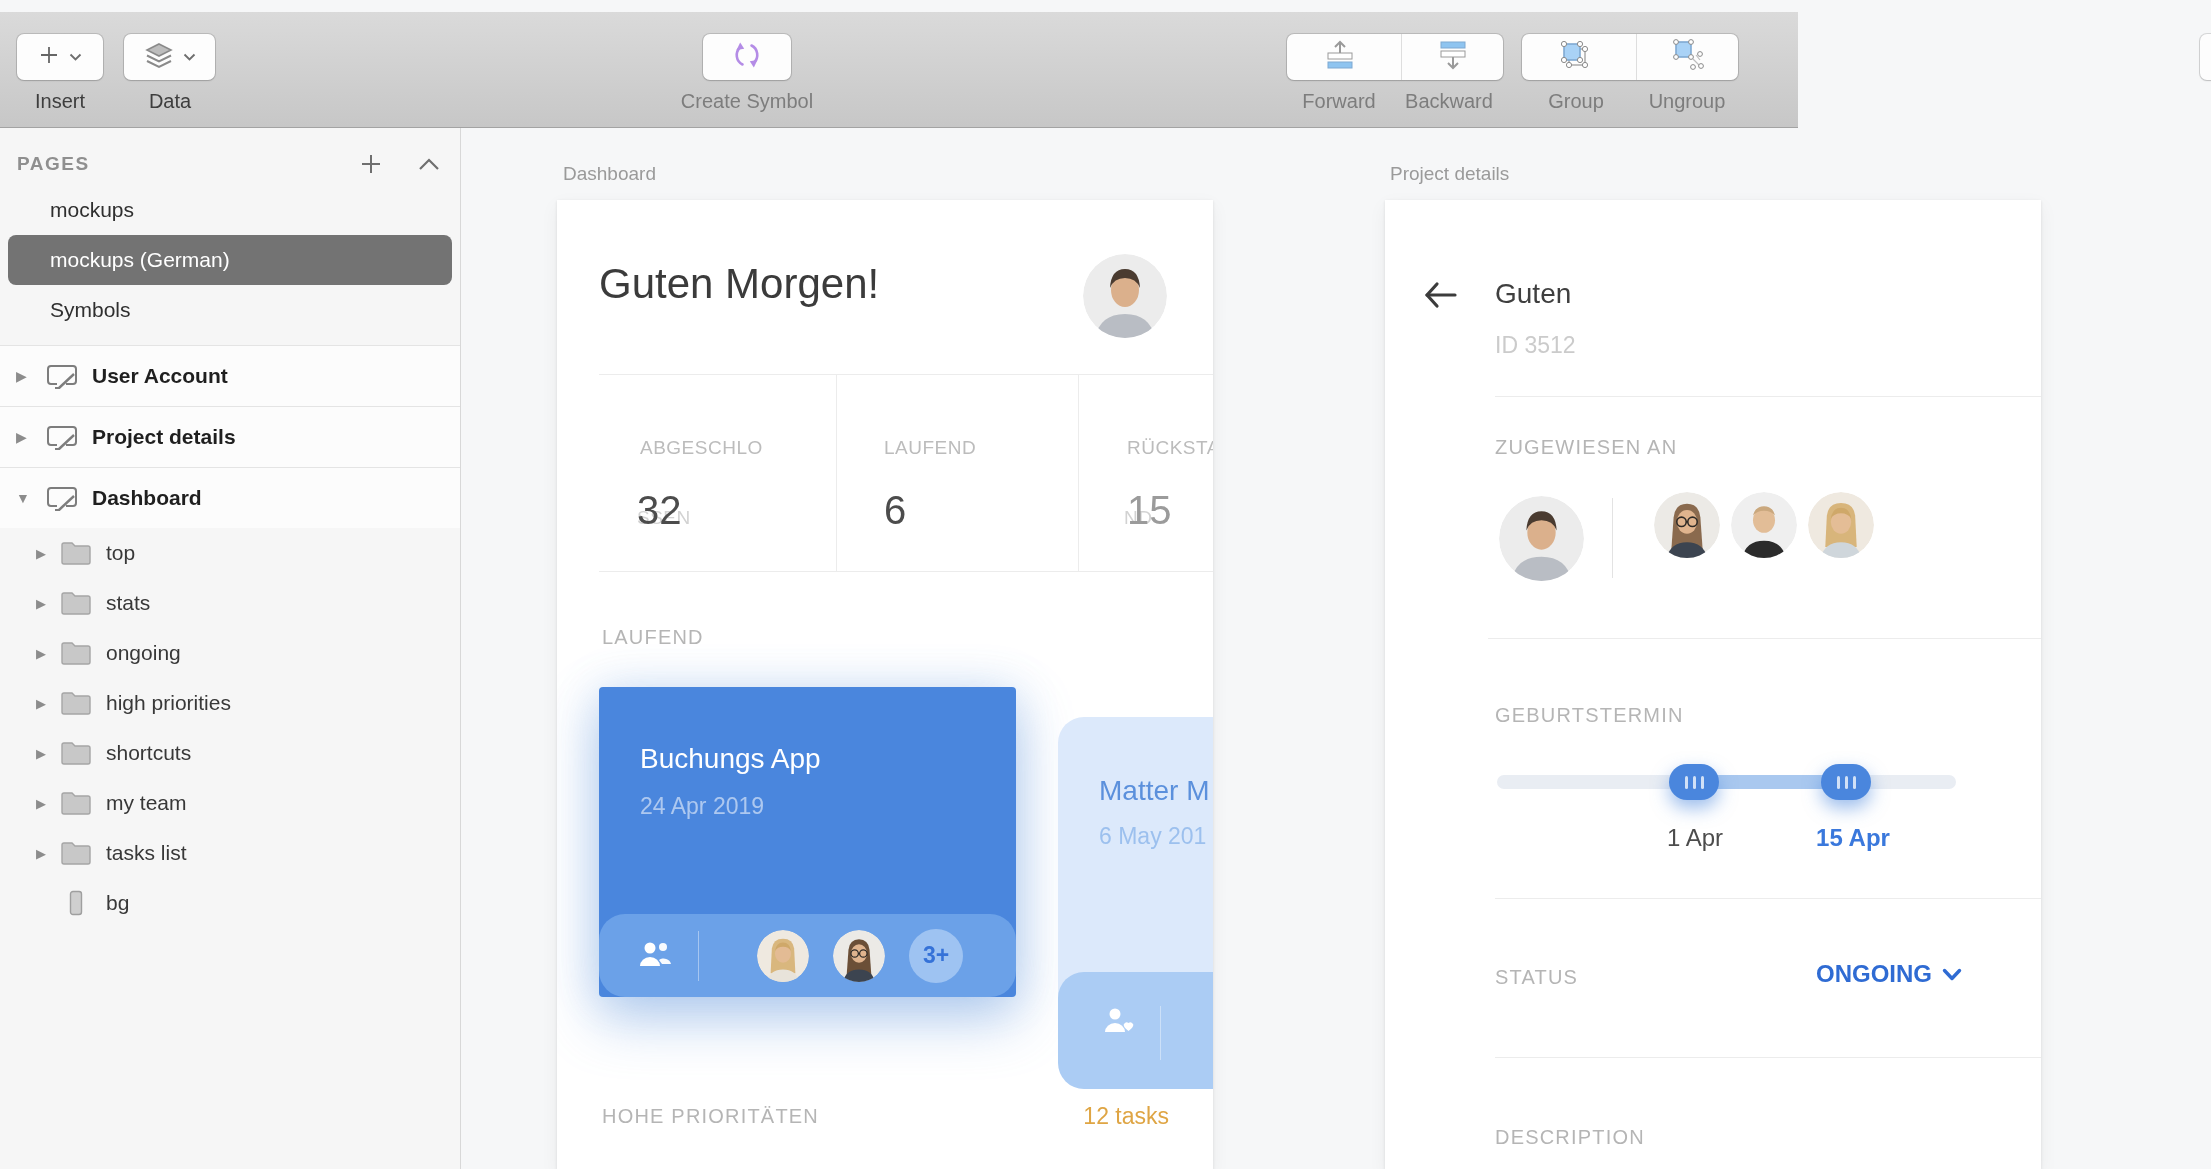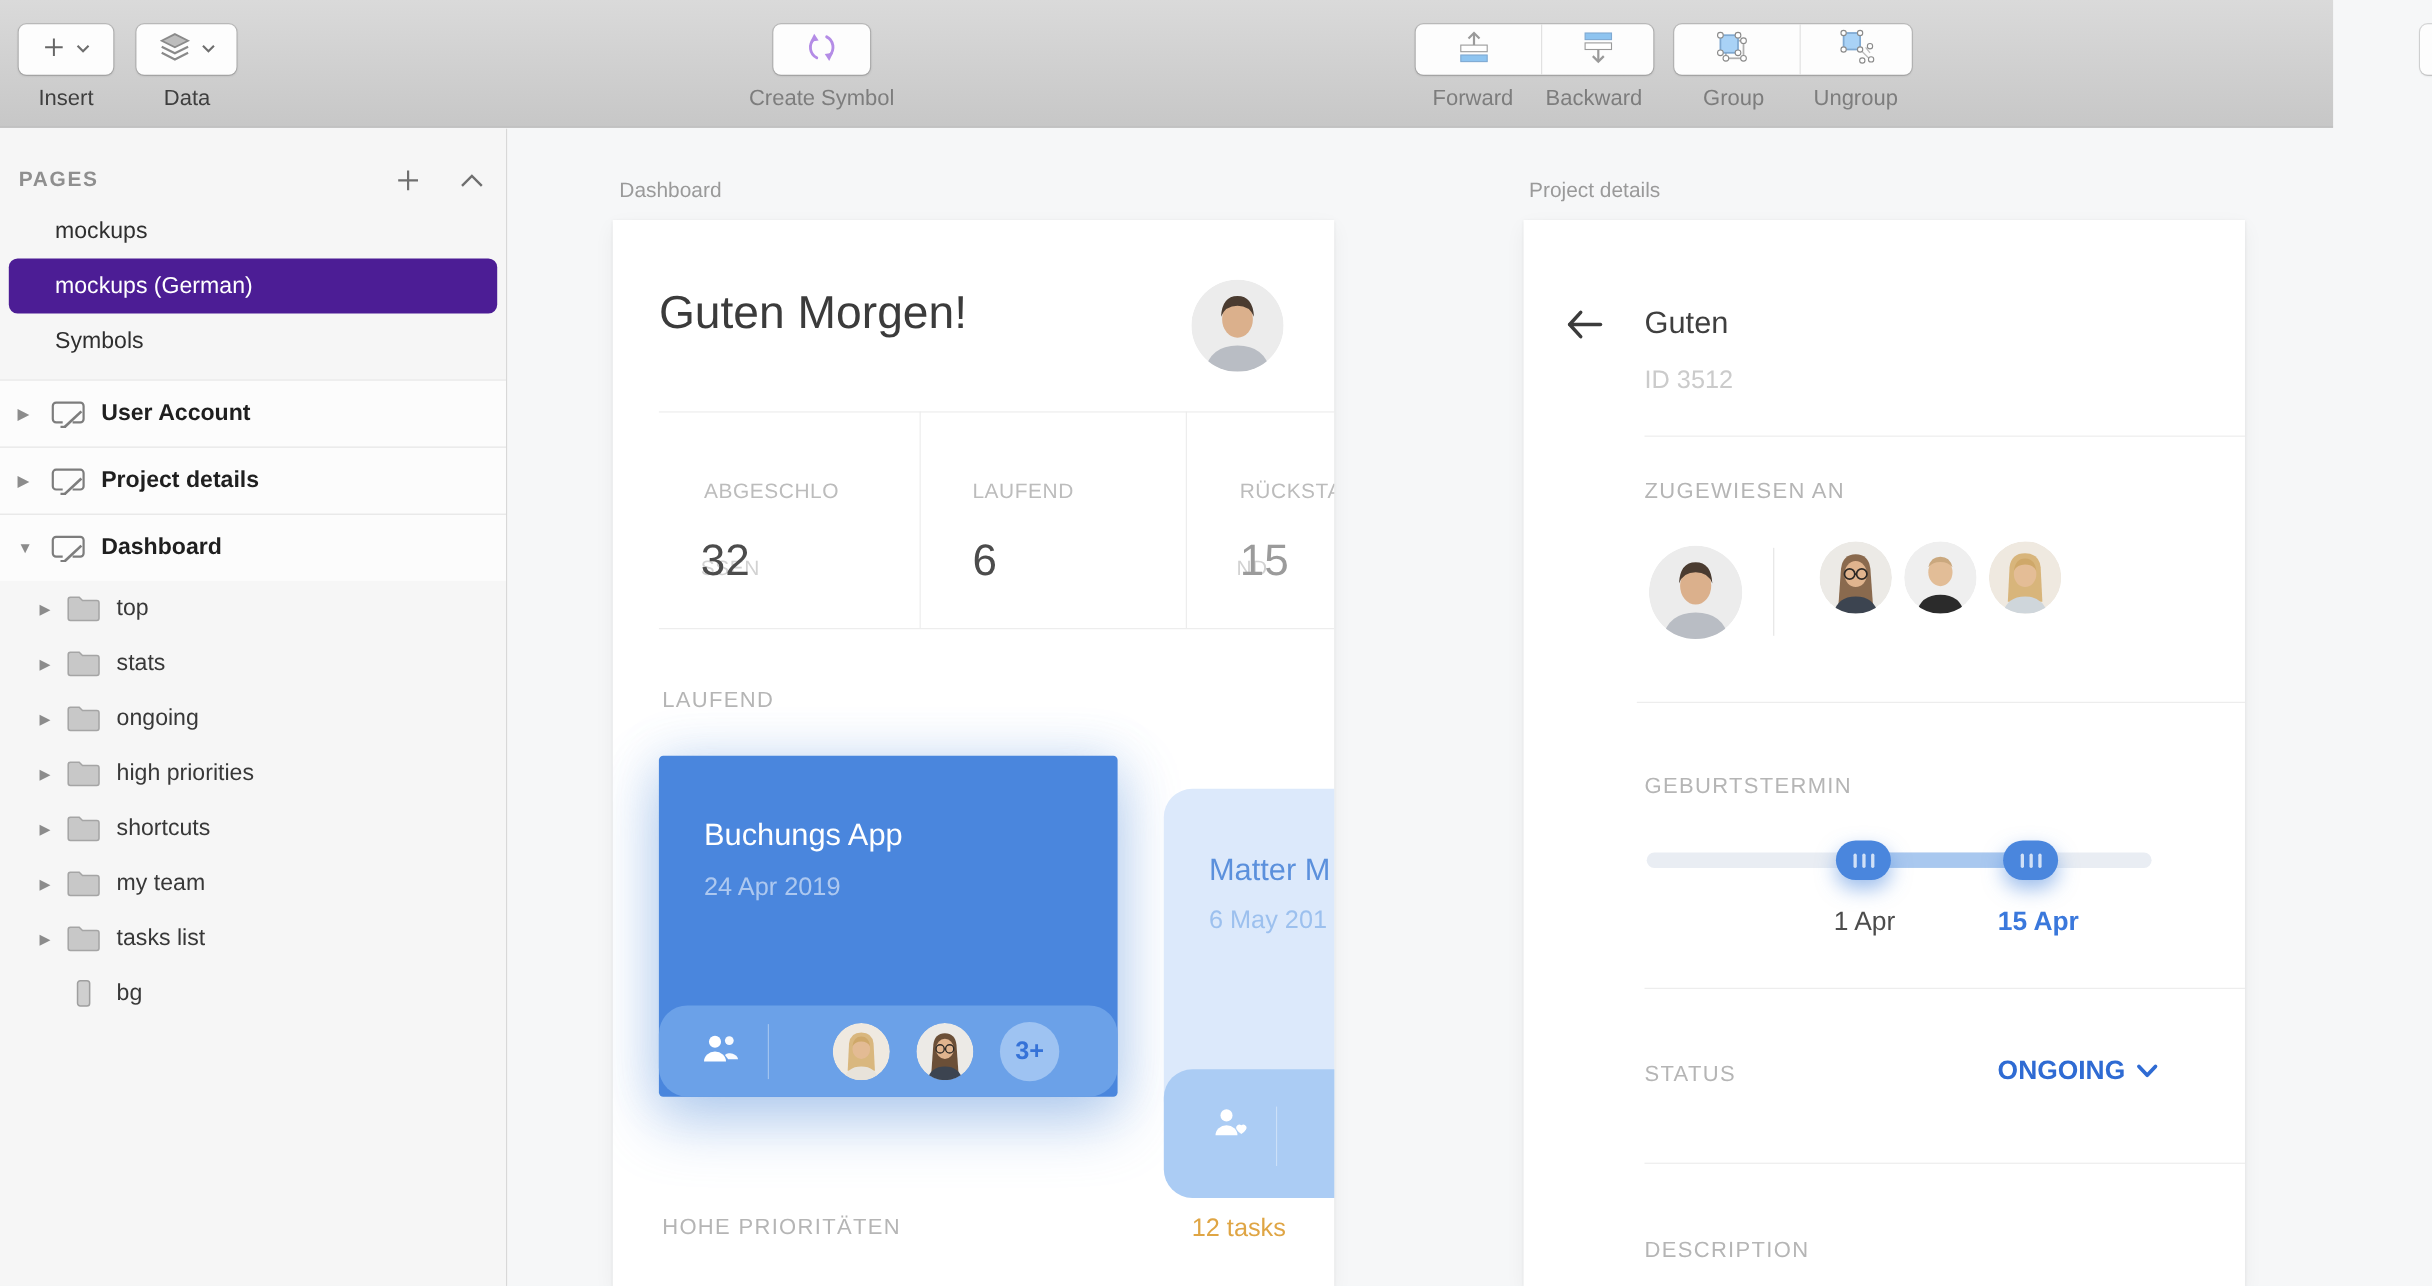--- a/index.html
+++ b/index.html
@@ -1,38 +1,38 @@
 <!DOCTYPE html>
 <html><head>
 <meta charset="utf-8">
 <style>
   * { margin:0; padding:0; box-sizing:border-box; }
   html,body { width:2211px; height:1169px; overflow:hidden; }
   body { position:relative; background:#f6f7f8; font-family:"Liberation Sans", sans-serif; color:#3d3d3d; }
 
   
-  .toolbar { position:absolute; left:0; top:0; width:2121px; height:116px;
+  .toolbar { position:absolute; left:0; top:12px; width:1798px; height:116px;
              background:linear-gradient(#dadada,#c7c7c7); border-bottom:1px solid #a3a3a3; z-index:50; }
   .tbtn { position:absolute; top:22px; height:46px; background:#fdfdfd; border-radius:7px;
           box-shadow:0 0 0 1px rgba(0,0,0,.13), 0 1px 2px rgba(0,0,0,.12);
           display:flex; align-items:center; justify-content:center; gap:9px; cursor:default; }
   .tseg { padding:0; }
   .tseg .seg { height:100%; display:flex; align-items:center; justify-content:center; }
   .tseg .seg + .seg { border-left:1px solid #dedede; }
   .tlabel { position:absolute; top:78px; transform:translateX(-50%); font-size:20px; color:#7d7d7d; white-space:nowrap; }
   .tlabel.dark { color:#3e3e3e; }
 
   
   .sidebar { position:absolute; left:0; top:117px; width:461px; bottom:0;
              background:#f6f6f6; border-right:1px solid #d8d8d8; z-index:40; }
   .pages-header { height:68px; padding:26px 17px 0 17px; display:flex; align-items:center; }
   .pages-title { font-size:19px; font-weight:bold; letter-spacing:1.5px; color:#8f8f8f; flex:1; }
   .hdr-ic { width:28px; height:28px; display:flex; align-items:center; justify-content:center; margin-left:30px; }
   .page-item { height:50px; display:flex; align-items:center; padding-left:50px; font-size:21px; color:#2f2f2f; }
-  .page-item.selected { margin:0 8px; padding-left:42px; border-radius:8px; background:#4c1d95; color:#fff; }
+  .page-item.selected { margin:0 8px; padding-left:42px; border-radius:8px; background:#737373; color:#fff; }
   .side-spacer { height:10px; }
   .ab-row { height:61px; background:#fcfcfc; border-top:1px solid #e4e4e4; display:flex; align-items:center; padding-left:16px; }
   .ab-row:last-of-type { border-bottom:1px solid #e4e4e4; }
   .tri { width:28px; font-size:14px; color:#8c8c8c; flex:0 0 28px; }
   .ab-ic { width:36px; height:30px; margin-right:12px; flex:0 0 36px; }
   .ab-label { font-size:21px; font-weight:bold; color:#1f1f1f; }
   .layer-row { height:50px; display:flex; align-items:center; padding-left:36px; }
   .layer-row .tri { width:24px; flex:0 0 24px; font-size:13px; }
   .layer-ic { width:32px; height:26px; margin-right:14px; flex:0 0 32px; display:flex; align-items:center; justify-content:center; }
   .layer-label { font-size:21px; color:#383838; }

